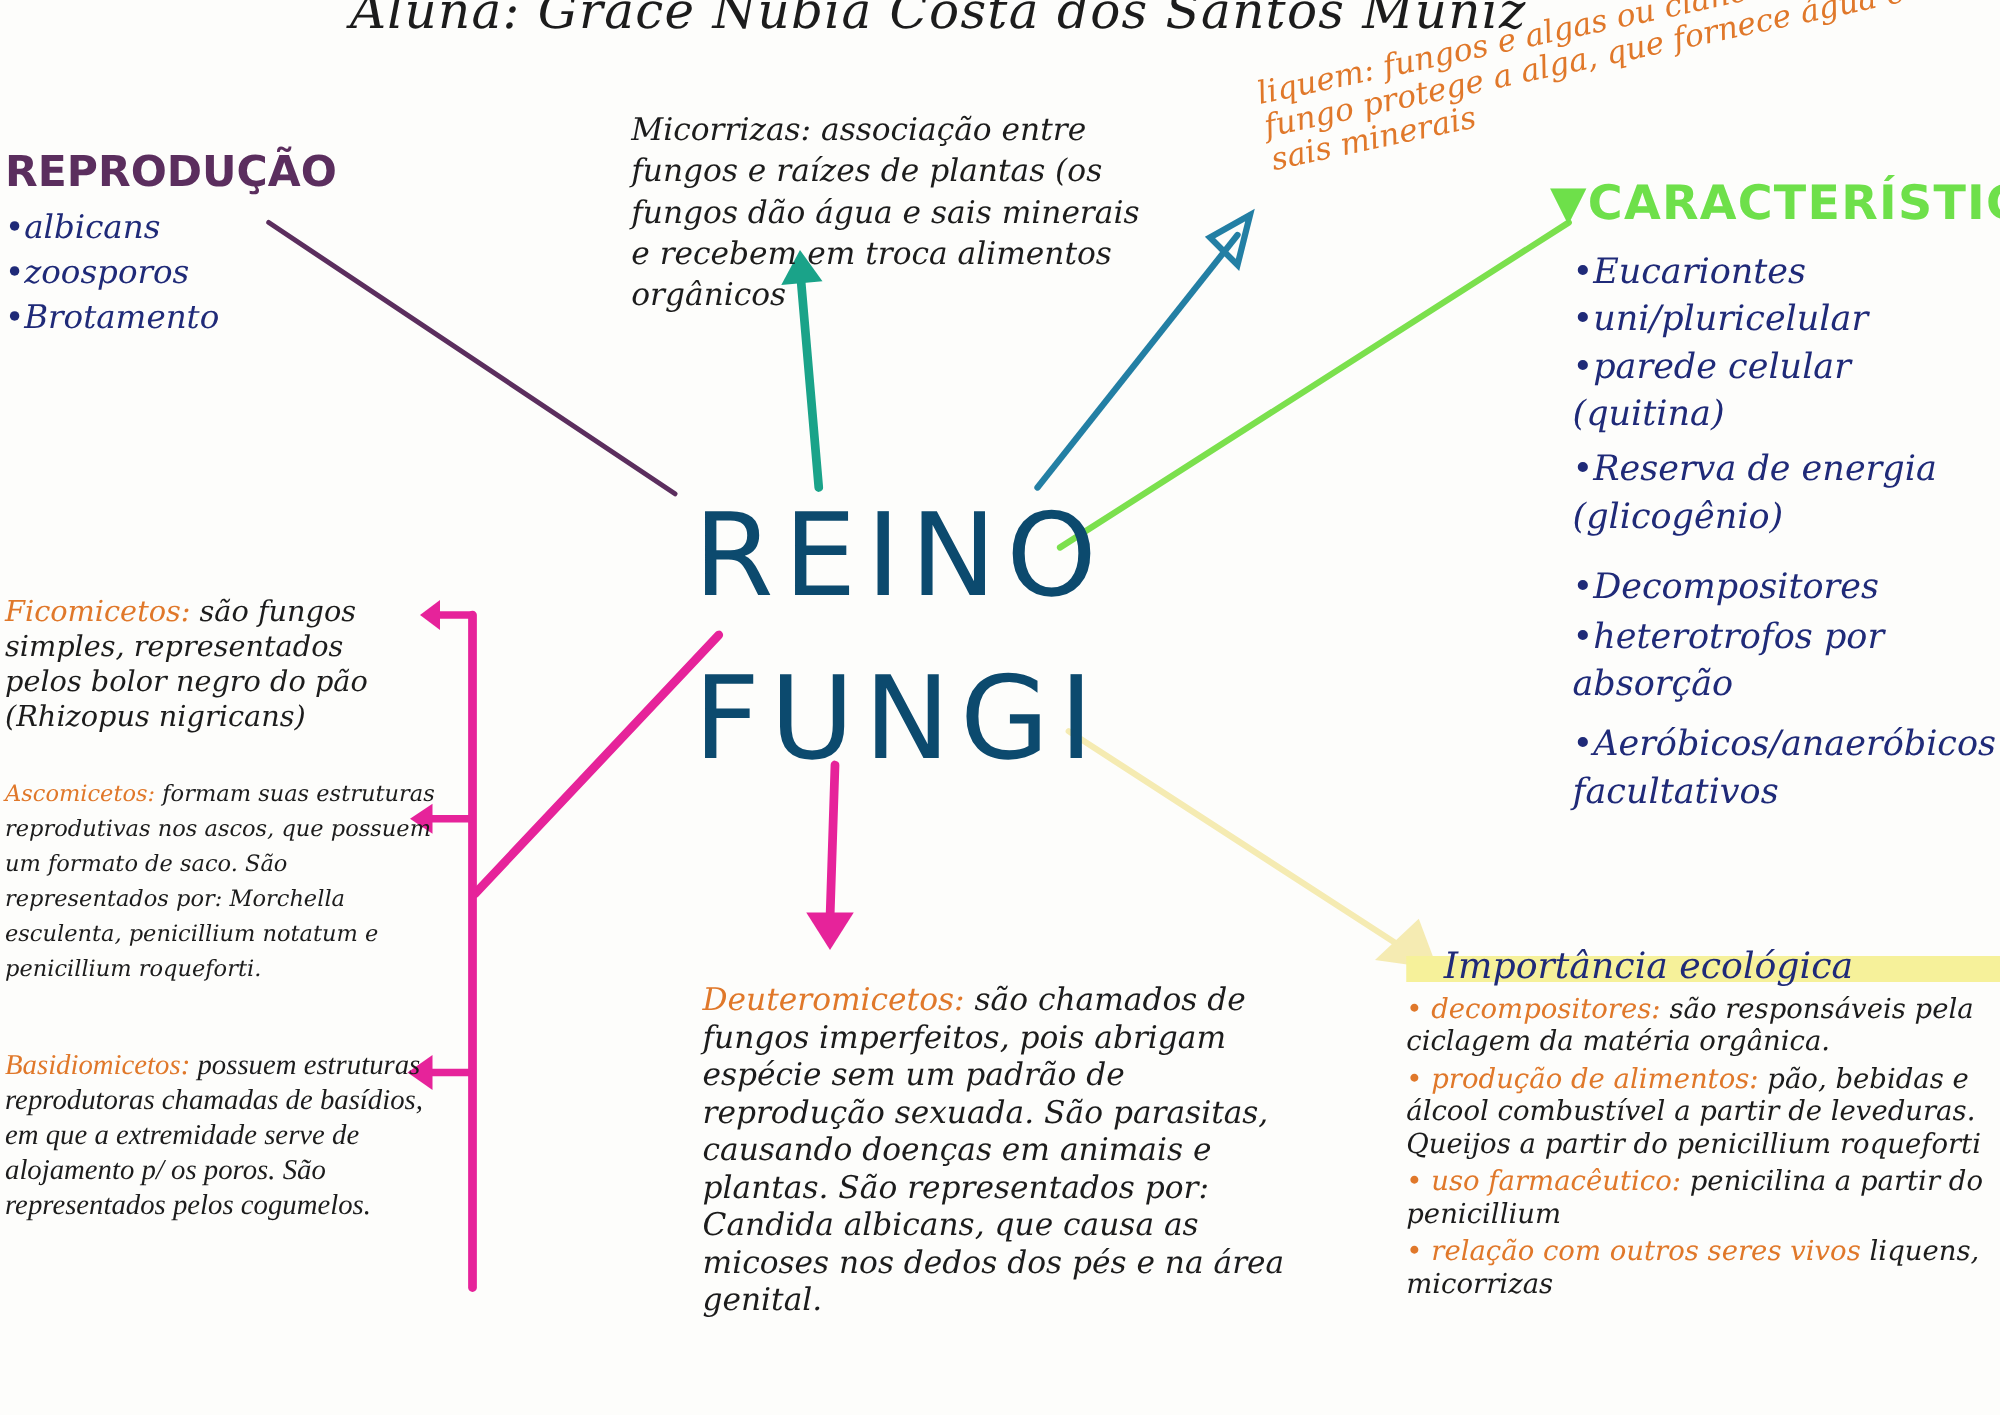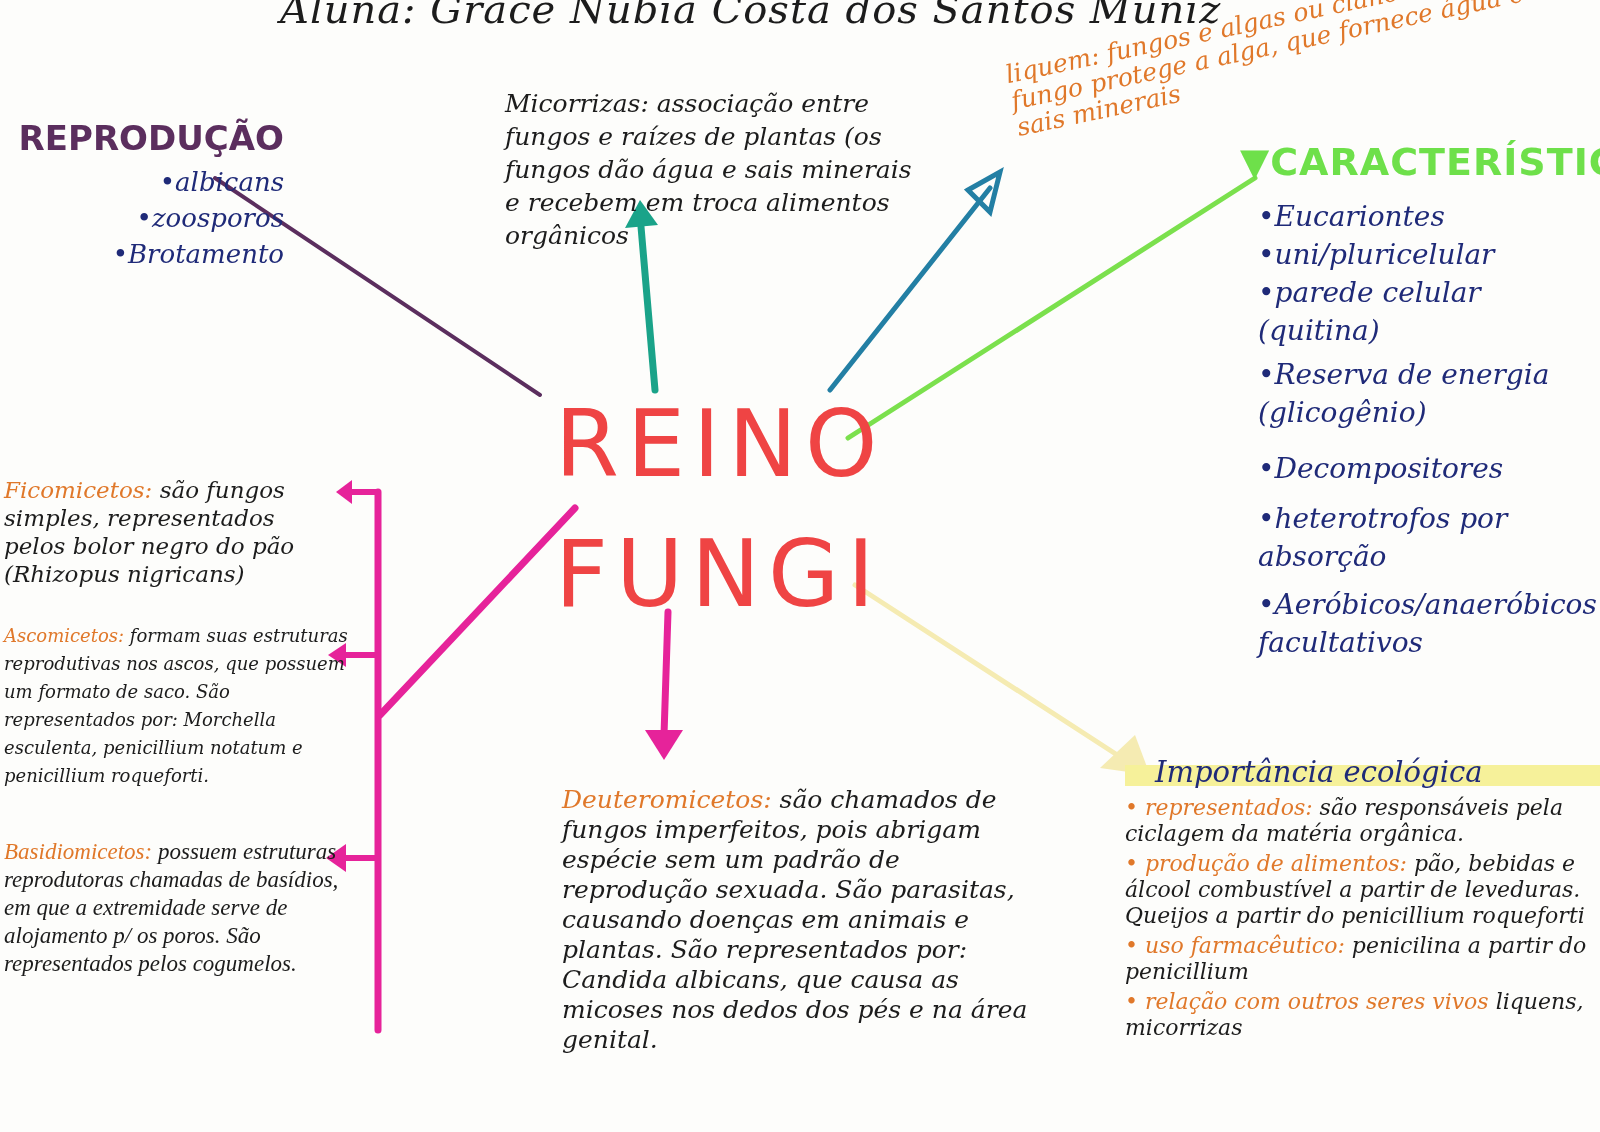--- a/index.html
+++ b/index.html
@@ -3,21 +3,21 @@
 <meta charset="utf-8">
 <style>
   html,body{margin:0;padding:0;background:#fdfdfb;}
   body{width:1600px;height:1132px;position:relative;overflow:hidden;font-family:"DejaVu Serif",serif;}
   .abs{position:absolute;}
   .hand{font-family:"DejaVu Serif",serif;font-style:italic;}
   .ink-black{color:#1c1c1c;}
   .ink-navy{color:#1f2a78;}
   .ink-orange{color:#e0782a;}
   .ink-purple{color:#5b2e5e;}
-  .ink-blue{color:#ef4444;}
+  .ink-blue{color:#0c4a6e;}
   .ink-green{color:#6ee04a;}
   .title{left:280px;top:-14px;font-size:40px;letter-spacing:1px;white-space:nowrap;}
   .center{left:555px;top:380px;width:320px;text-align:center;font-family:"DejaVu Sans",sans-serif;font-size:92px;line-height:130px;letter-spacing:8px;font-weight:400;}
   .block{font-size:24px;line-height:27px;}
   .block p{margin:0;}
   .head{font-family:"DejaVu Sans",sans-serif;font-weight:700;letter-spacing:1px;}
   ul.plain{list-style:none;margin:0;padding:0;}
   ul.plain li::before{content:"\2022 ";}
   svg.lines{position:absolute;left:0;top:0;}
   .hl{background:linear-gradient(transparent 30%, #f6f19a 30%, #f6f19a 90%, transparent 90%);}
@@ -53,21 +53,21 @@
   <polygon points="1100,768 1135,735 1150,775" fill="#f5ebb2"></polygon>
 </svg>
 
 <div class="abs hand ink-black title">Aluna: Grace Nubia Costa dos Santos Muniz</div>
 
 <div class="abs center ink-blue">
   <div>REINO</div>
   <div>FUNGI</div>
 </div>
 
-<div class="abs" style="left:4px;top:118px;width:280px;text-align:right;">
+<div class="abs" style="left:4px;top:118px;width:280px;">
   <div class="head ink-purple" style="font-size:34px;letter-spacing:0;">REPRODUÇÃO</div>
   <ul class="plain hand ink-navy" style="font-size:26px;line-height:36px;margin-top:6px;">
     <li>albicans</li>
     <li>zoosporos</li>
     <li>Brotamento</li>
   </ul>
 </div>
 
 <div class="abs block hand ink-black" style="left:505px;top:87px;width:420px;font-size:25px;line-height:33px;">
   <p>Micorrizas: associação entre fungos e raízes de plantas (os fungos dão água e sais minerais e recebem em troca alimentos orgânicos</p>
@@ -80,21 +80,21 @@
 
 <div class="abs" style="left:1240px;top:140px;width:360px;">
   <div class="head ink-green" style="font-size:38px;white-space:nowrap;">
     <span>▼</span><span>CARACTERÍSTICAS</span>
   </div>
   <ul class="plain hand ink-navy" style="font-size:28px;line-height:38px;margin-top:14px;padding-left:18px;">
     <li>Eucariontes</li>
     <li>uni/pluricelular</li>
     <li style="margin-bottom:6px;">parede celular (quitina)</li>
     <li style="margin-bottom:18px;">Reserva de energia (glicogênio)</li>
-    <li style="margin-bottom:12px;">Decompositores</li>
+    <li style="margin-bottom:2px;">Decompositores</li>
     <li style="margin-bottom:10px;">heterotrofos por absorção</li>
     <li>Aeróbicos/anaeróbicos facultativos</li>
   </ul>
 </div>
 
 <div class="abs block hand ink-black" style="left:4px;top:476px;width:330px;font-size:23px;line-height:28px;">
   <span class="ink-orange">Ficomicetos:</span>
   <span>são fungos simples, representados pelos bolor negro do pão (Rhizopus nigricans)</span>
 </div>
 
@@ -110,21 +110,21 @@
 
 <div class="abs block hand ink-black" style="left:562px;top:785px;width:485px;font-size:25px;line-height:30px;">
   <span class="ink-orange">Deuteromicetos:</span>
   <span>são chamados de fungos imperfeitos, pois abrigam espécie sem um padrão de reprodução sexuada. São parasitas, causando doenças em animais e plantas. São representados por: Candida albicans, que causa as micoses nos dedos dos pés e na área genital.</span>
 </div>
 
 <div class="abs" style="left:1125px;top:755px;width:475px;">
   <div class="hand ink-navy hl" style="font-size:29px;padding-left:30px;">Importância ecológica</div>
   <div class="block hand ink-black" style="font-size:22px;line-height:26px;margin-top:6px;">
     <p>
-      <span class="ink-orange">• <span>representados:</span></span>
+      <span class="ink-orange">• <span>decompositores:</span></span>
       <span>são responsáveis pela ciclagem da matéria orgânica.</span>
     </p>
     <p style="margin-top:4px;">
       <span class="ink-orange">• <span>produção de alimentos:</span></span>
       <span>pão, bebidas e álcool combustível a partir de leveduras. Queijos a partir do penicillium roqueforti</span>
     </p>
     <p style="margin-top:4px;">
       <span class="ink-orange">• <span>uso farmacêutico:</span></span>
       <span>penicilina a partir do penicillium</span>
     </p>

